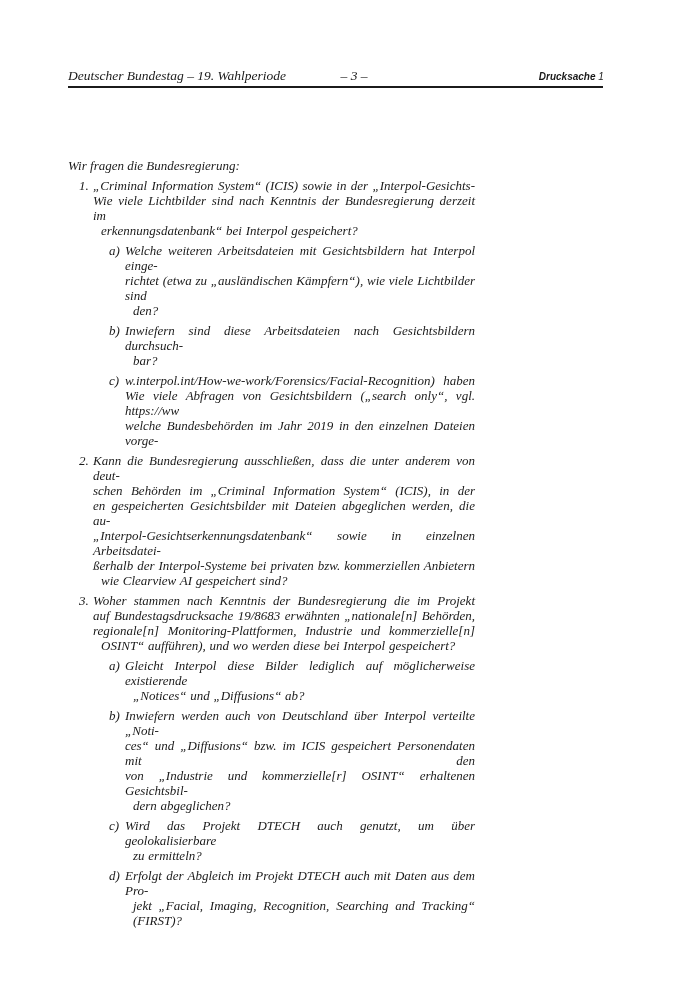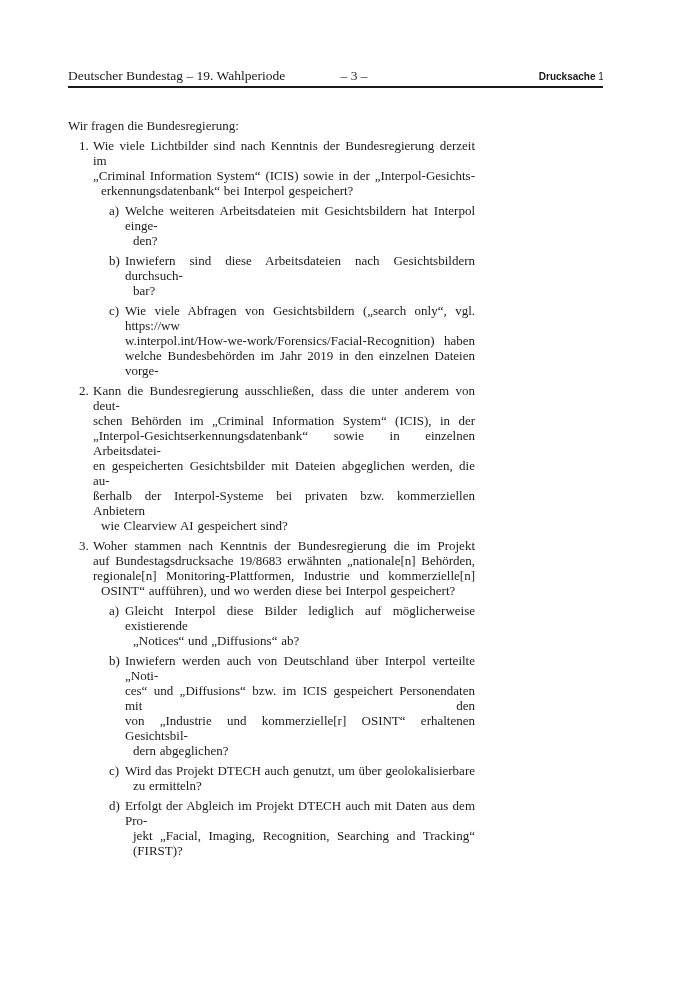--- a/index.html
+++ b/index.html
@@ -5,20 +5,21 @@
   * { margin: 0; padding: 0; box-sizing: border-box; }
   html, body { background: #ffffff; }
   .page {
     position: relative;
     width: 603px;
     height: 990px;
     background: #ffffff;
     color: #1a1a1a;
     font-family: "Liberation Serif", "DejaVu Serif", serif;
     overflow: hidden;
+    font-style: italic;
   }
   
   .hdr {
     position: absolute;
     left: 68px;
     top: 68px;
     width: 572px;
     display: flex;
     align-items: baseline;
   }
@@ -50,21 +51,21 @@
   }
   
   .doc {
     position: absolute;
     left: 68px;
     top: 118px;
     width: 407px;
     font-size: 13px;
     line-height: 15px;
   }
-  .intro { text-align: left; }
+  .intro { text-align: left; margin-top: 40px; }
   .para { position: relative; margin-top: 5px; }
   .para.lvl1 { margin-left: 25px; }
   .para.lvl2 { margin-left: 57px; }
   .para .marker {
     position: absolute;
     top: 0;
   }
   .para.lvl1 > .marker { left: -14px; }
   .para.lvl2 > .marker { left: -16px; }
   .ln { text-align: justify; text-align-last: justify; word-spacing: 0.5px; }
@@ -81,46 +82,47 @@
     <span class="hdr-right"><span class="bold">Drucksache</span>&nbsp;<span class="reg">19/</span><span class="bold">18172</span></span>
   </div>
 
   <div class="rule"></div>
 
   <div class="doc">
     <p class="intro">Wir fragen die Bundesregierung:</p>
     <div id="paragraphs">
         <div class="para lvl1">
           <span class="marker">1.</span>
+          <div class="ln">„Criminal Information System“ (ICIS) sowie in der „Interpol-Gesichts-</div>
           <div class="ln">Wie viele Lichtbilder sind nach Kenntnis der Bundesregierung derzeit im</div>
-          <div class="ln">„Criminal Information System“ (ICIS) sowie in der „Interpol-Gesichts-</div>
           <div class="ln last">erkennungsdatenbank“ bei Interpol gespeichert?</div>
         </div>
         <div class="para lvl2">
           <span class="marker">a)</span>
           <div class="ln">Welche weiteren Arbeitsdateien mit Gesichtsbildern hat Interpol einge-</div>
+          <div class="ln">richtet (etwa zu „ausländischen Kämpfern“), wie viele Lichtbilder sind</div>
           <div class="ln last">den?</div>
         </div>
         <div class="para lvl2">
           <span class="marker">b)</span>
           <div class="ln">Inwiefern sind diese Arbeitsdateien nach Gesichtsbildern durchsuch-</div>
           <div class="ln last">bar?</div>
         </div>
         <div class="para lvl2">
           <span class="marker">c)</span>
+          <div class="ln">w.interpol.int/How-we-work/Forensics/Facial-Recognition) haben</div>
           <div class="ln">Wie viele Abfragen von Gesichtsbildern („search only“, vgl. https://ww</div>
-          <div class="ln">w.interpol.int/How-we-work/Forensics/Facial-Recognition) haben</div>
           <div class="ln">welche Bundesbehörden im Jahr 2019 in den einzelnen Dateien vorge-</div>
         </div>
         <div class="para lvl1">
           <span class="marker">2.</span>
           <div class="ln">Kann die Bundesregierung ausschließen, dass die unter anderem von deut-</div>
           <div class="ln">schen Behörden im „Criminal Information System“ (ICIS), in der</div>
+          <div class="ln">en gespeicherten Gesichtsbilder mit Dateien abgeglichen werden, die au-</div>
           <div class="ln">„Interpol-Gesichtserkennungsdatenbank“ sowie in einzelnen Arbeitsdatei-</div>
-          <div class="ln">en gespeicherten Gesichtsbilder mit Dateien abgeglichen werden, die au-</div>
           <div class="ln">ßerhalb der Interpol-Systeme bei privaten bzw. kommerziellen Anbietern</div>
           <div class="ln last">wie Clearview AI gespeichert sind?</div>
         </div>
         <div class="para lvl1">
           <span class="marker">3.</span>
           <div class="ln">Woher stammen nach Kenntnis der Bundesregierung die im Projekt</div>
           <div class="ln">auf Bundestagsdrucksache 19/8683 erwähnten „nationale[n] Behörden,</div>
           <div class="ln">regionale[n] Monitoring-Plattformen, Industrie und kommerzielle[n]</div>
           <div class="ln last">OSINT“ aufführen), und wo werden diese bei Interpol gespeichert?</div>
         </div>

